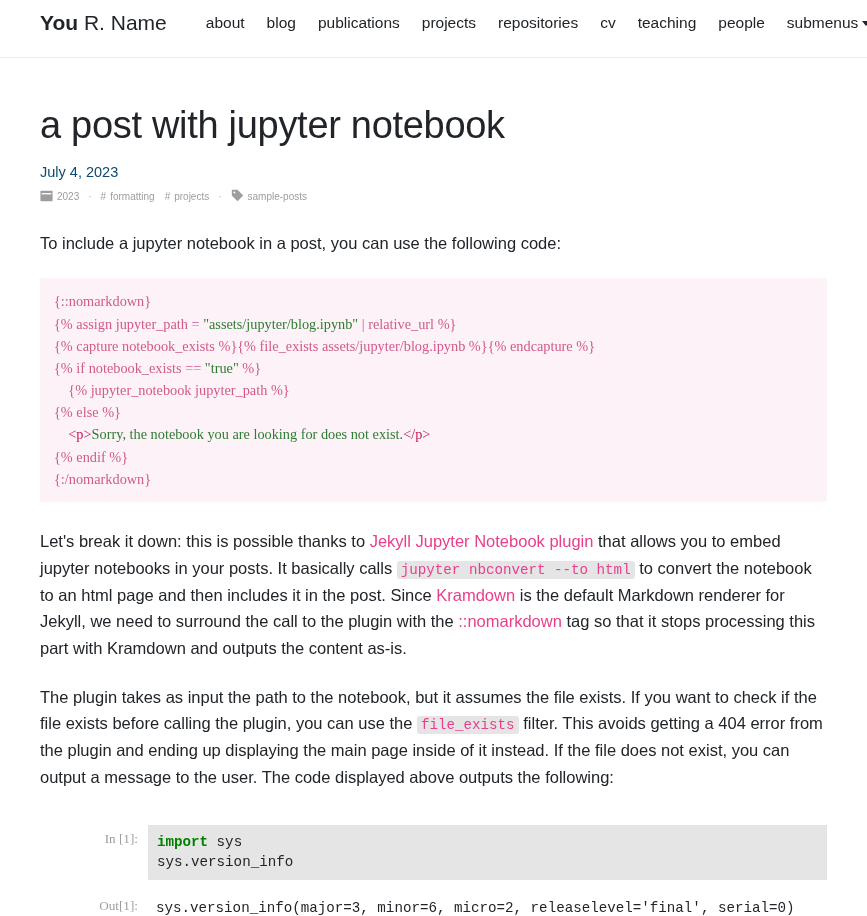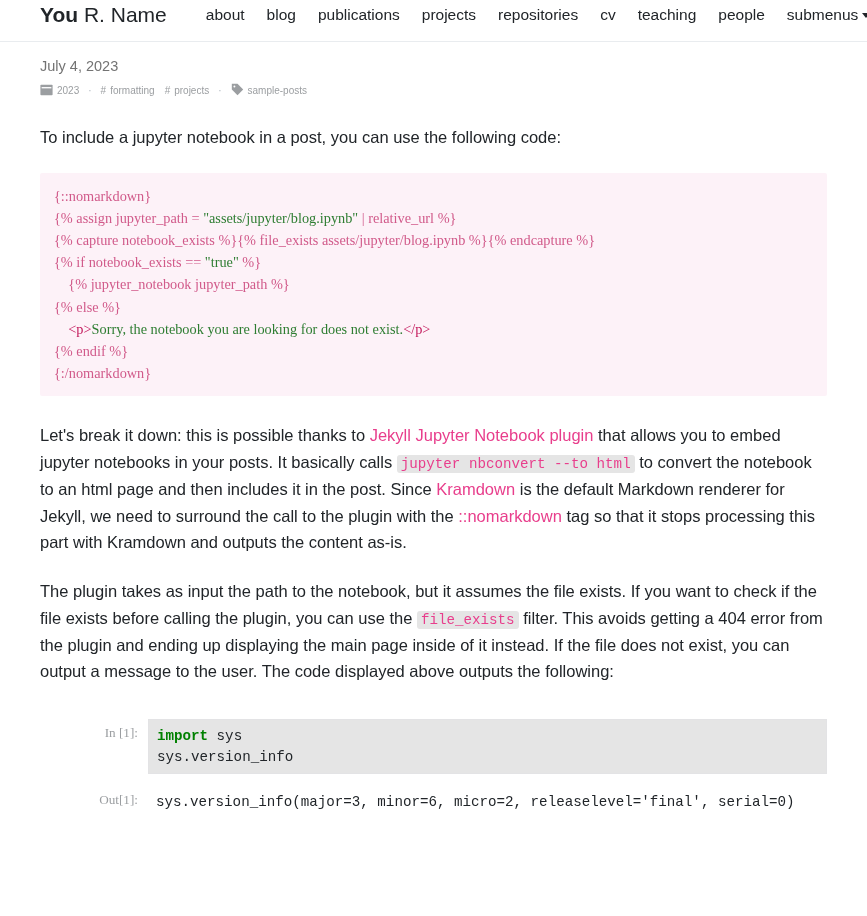--- a/index.html
+++ b/index.html
@@ -15,21 +15,21 @@
     min-height: 916px;
   }
 
   
   .navbar {
     display: flex;
     align-items: center;
     padding: 2px 40px 14px 40px;
     border-bottom: 1px solid #e9ecef;
     background: #fff;
-    height: 42px;
+    height: 58px;
   }
   .brand {
     font-size: 21px;
     color: #212529;
     text-decoration: none;
     margin-right: 28px;
     white-space: nowrap;
   }
   .brand .brand-strong {
     font-weight: bold;
@@ -66,21 +66,21 @@
   }
   .post-title {
     font-size: 38px;
     font-weight: normal;
     color: #212529;
     margin: 46px 0 0 0;
     line-height: 1.15;
     letter-spacing: -0.3px;
   }
   .post-date {
-    color: #737373;
+    color: #0c4a6e;
     font-size: 14.5px;
     margin-top: 16px;
   }
   .post-meta {
     margin-top: 9px;
     font-size: 10px;
     color: #6c757d;
     display: flex;
     align-items: center;
     flex-wrap: wrap;
@@ -198,20 +198,21 @@
     <a class="nav-link" href="#">cv</a>
     <a class="nav-link" href="#">teaching</a>
     <a class="nav-link" href="#">people</a>
     <a class="nav-link" href="#"><span>submenus</span><span class="caret"></span></a>
   </div>
 
 </div>
 
 <div class="content">
 
+  <h1 class="post-title">a post with jupyter notebook</h1>
 
   <div class="post-date">July 4, 2023</div>
 
   <div class="post-meta">
     <span class="meta-group">
       <span class="meta-icon">
         <svg width="13" height="13" viewBox="0 0 16 16" aria-hidden="true">
           <rect x="0.5" y="2" width="15" height="13" rx="1" fill="#9b9ea1"></rect>
           <rect x="2" y="5" width="12" height="1.6" fill="#fff"></rect>
         </svg>

